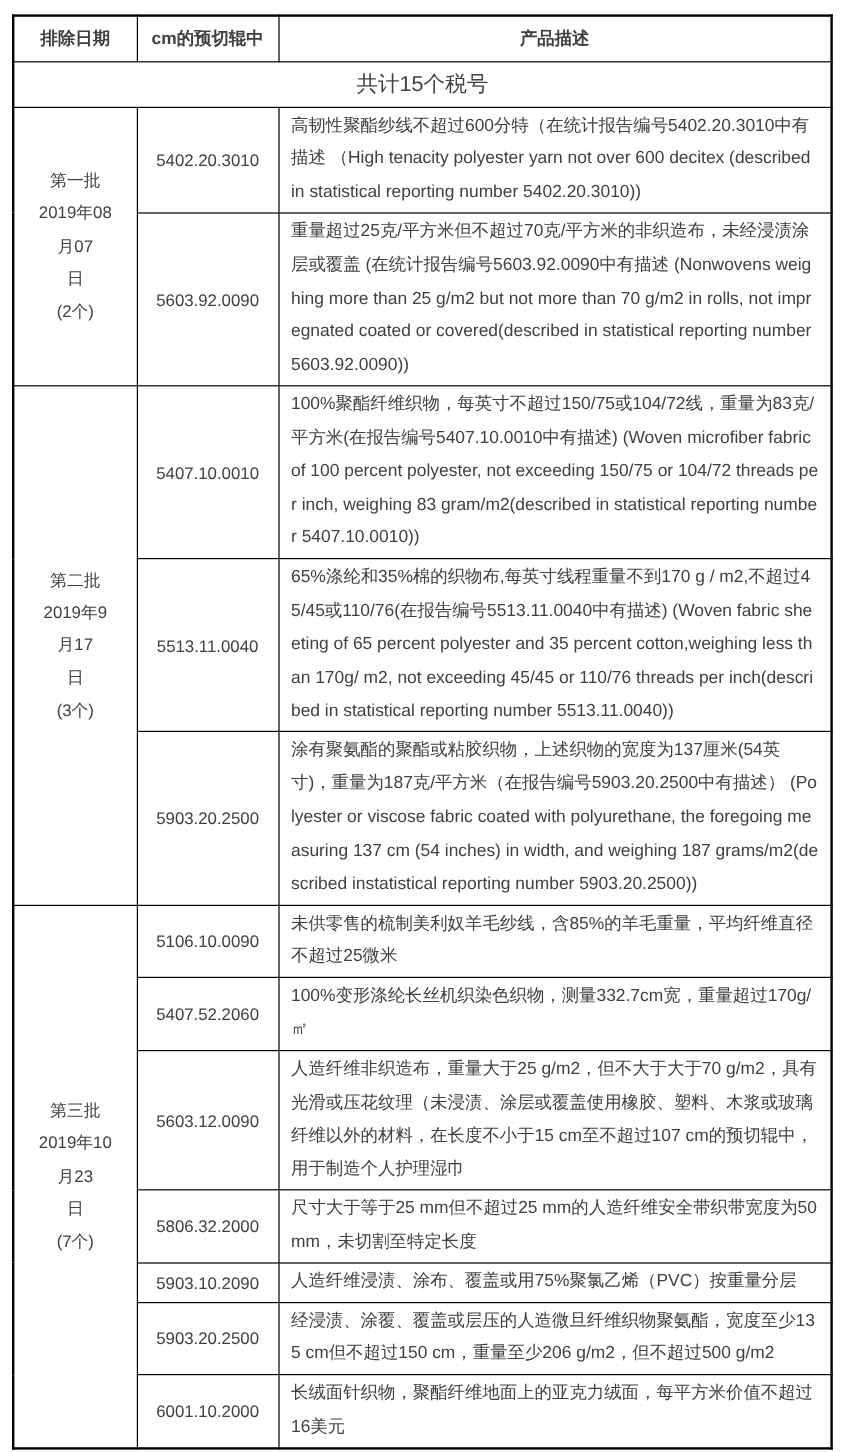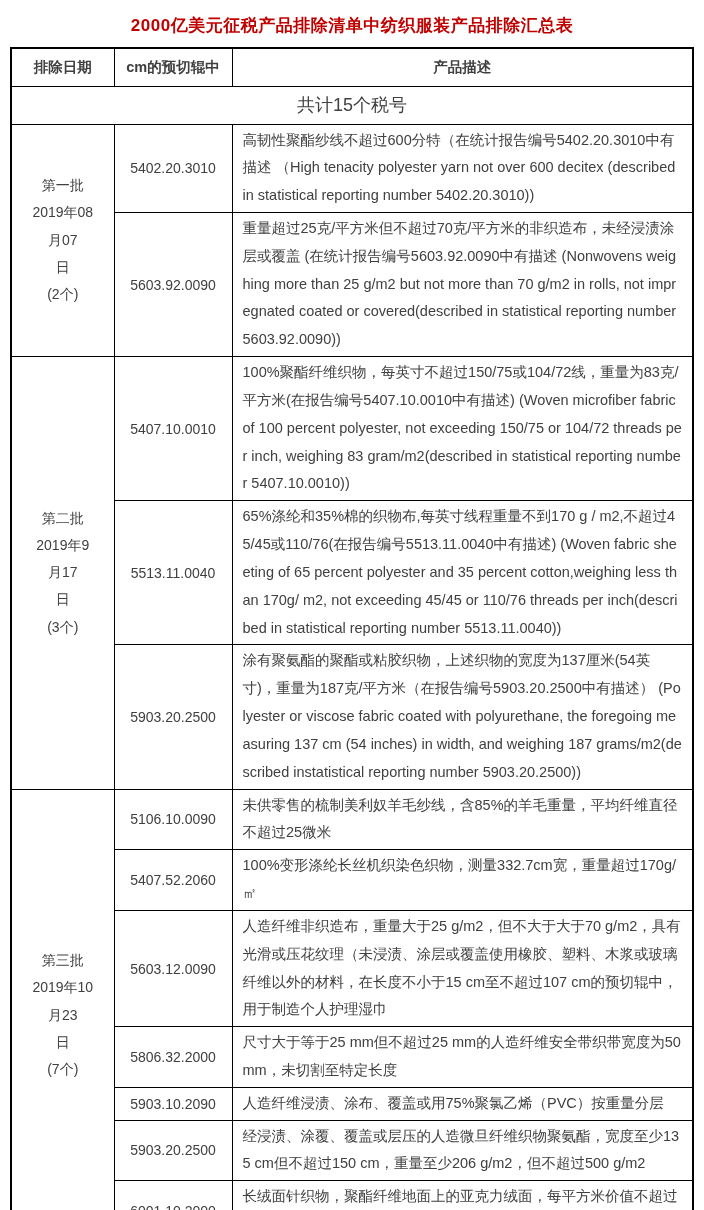--- a/index.html
+++ b/index.html
@@ -65,21 +65,20 @@
     padding: 2px 10px;
     text-align: left;
     vertical-align: middle;
     word-break: break-all;
   }
 </style>
 </head>
 <body>
 
 <div class="page">
-  <h1 class="title">2000亿美元征税产品排除清单中纺织服装产品排除汇总表</h1>
 
   <table class="exclusion">
     <colgroup>
       <col style="width:103px">
       <col style="width:118px">
       <col>
     </colgroup>
     <thead>
       <tr>
         <th>排除日期</th>

